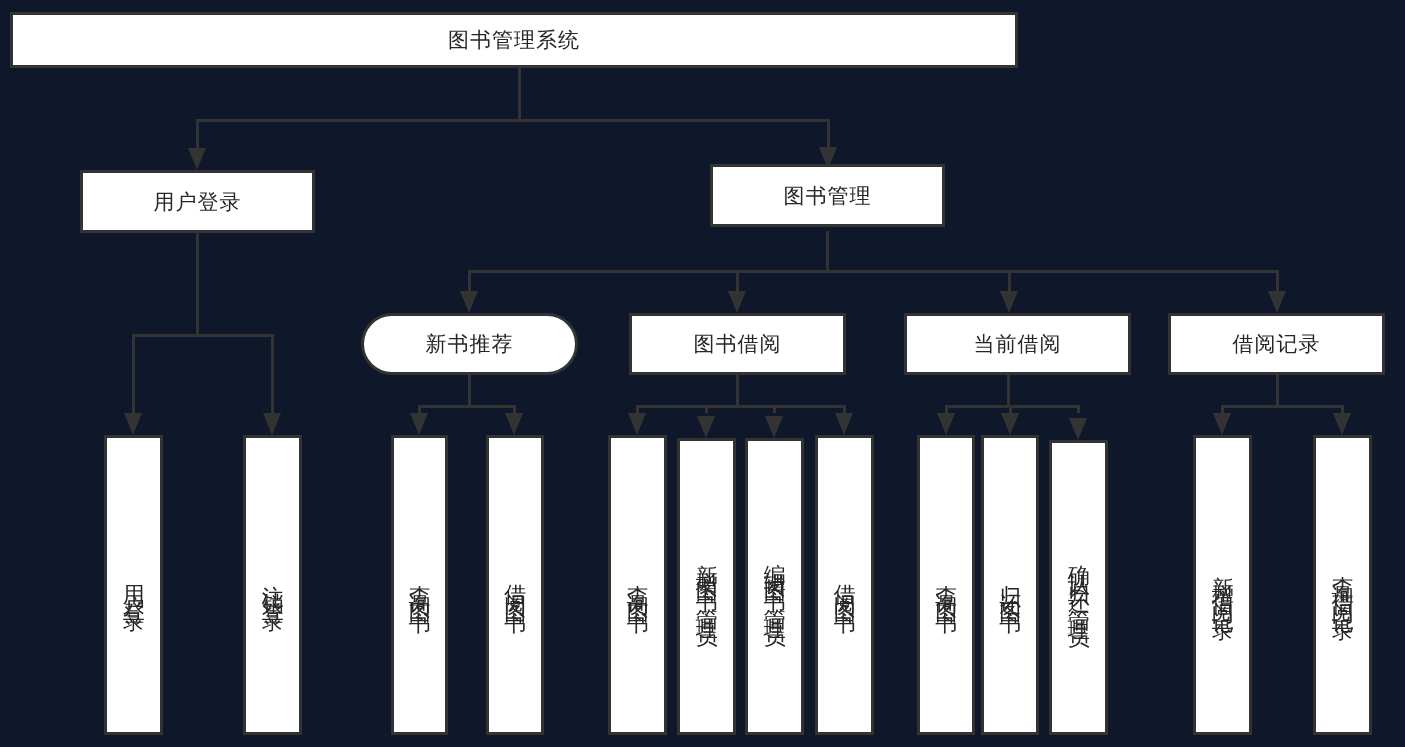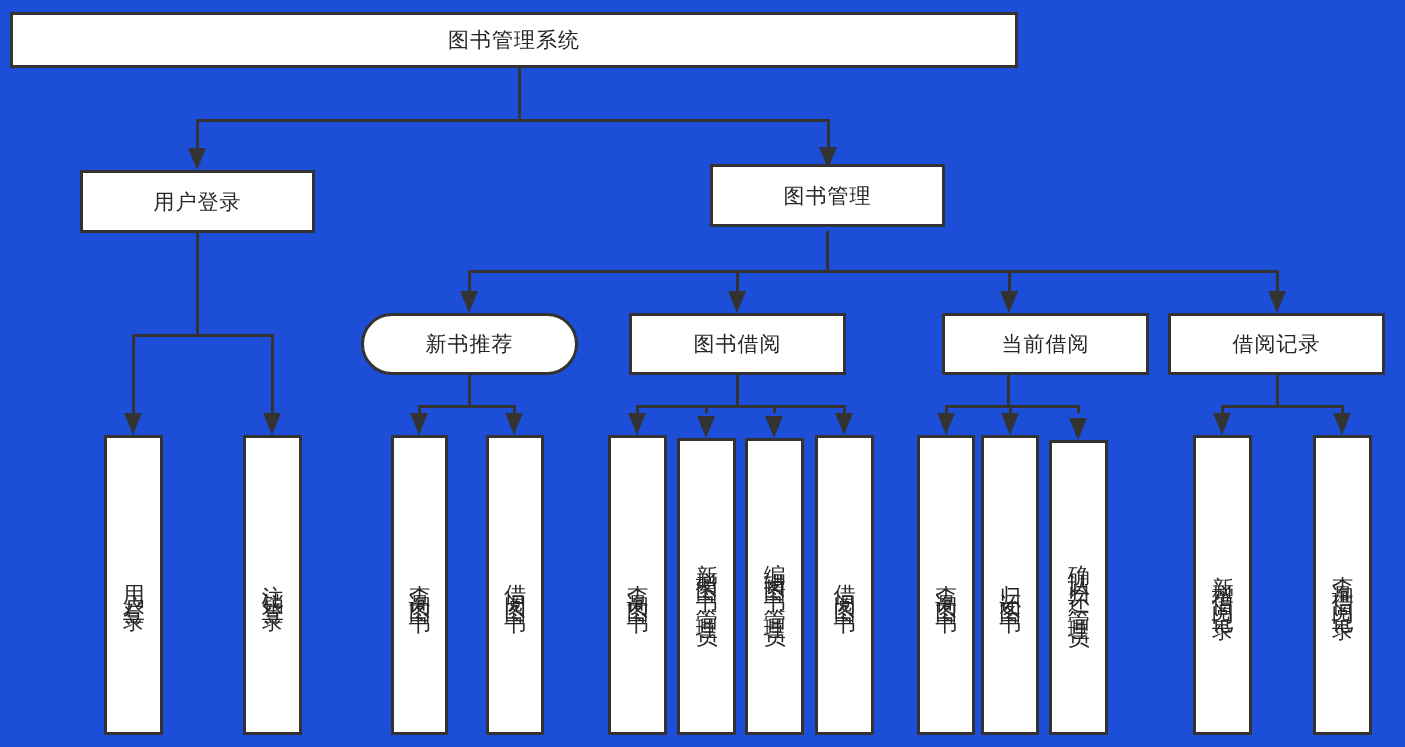--- a/index.html
+++ b/index.html
@@ -1,20 +1,20 @@
 <!DOCTYPE html>
 <html><head>
 <meta charset="utf-8">
 <style>
   html,body{margin:0;padding:0;background:#ffffff;}
   *{box-sizing:border-box;}
   .canvas{
     position:relative;
     width:1405px;height:747px;
-    background:#1d4ed8;
+    background:#0f172a;
     font-family:"DejaVu Sans","Liberation Sans",sans-serif;
     color:#262626;
     overflow:hidden;
   }
   .node{
     position:absolute;
     background:#ffffff;
     border:3px solid #333333;
     display:flex;
     align-items:center;
@@ -99,21 +99,21 @@
   <div class="arrow" style="left:1000px;top:291px;"></div>
   <div class="vline" style="left:1276px;top:270px;height:21px;"></div>
   <div class="arrow" style="left:1268px;top:291px;"></div>
 
   <div class="node" style="left:361px;top:313px;width:217px;height:62px;border-radius:31px;">
     <span>新书推荐</span>
   </div>
   <div class="node" style="left:629px;top:313px;width:217px;height:62px;">
     <span>图书借阅</span>
   </div>
-  <div class="node" style="left:942px;top:313px;width:207px;height:62px;font-family:Liberation Mono, monospace;">
+  <div class="node" style="left:904px;top:313px;width:227px;height:62px;font-family:Liberation Mono, monospace;">
     <span>当前借阅</span>
   </div>
   <div class="node" style="left:1168px;top:313px;width:217px;height:62px;">
     <span>借阅记录</span>
   </div>
 
   <div class="vline" style="left:468px;top:374px;height:33px;"></div>
   <div class="hline" style="left:418px;top:405px;width:98px;"></div>
   <div class="vline" style="left:418px;top:405px;height:8px;"></div>
   <div class="arrow" style="left:410px;top:413px;"></div>

